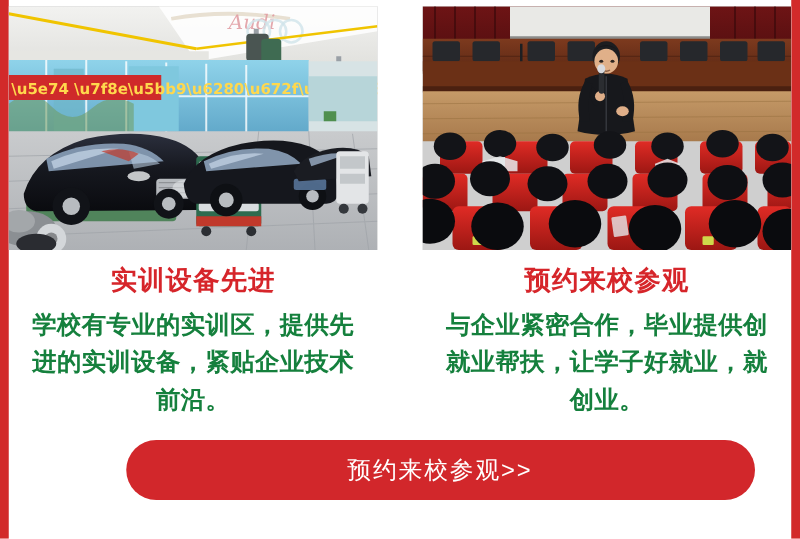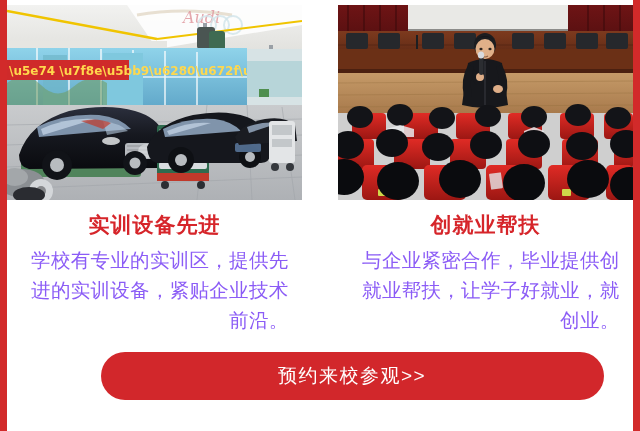--- a/index.html
+++ b/index.html
@@ -76,23 +76,24 @@
     letter-spacing: 1px;
     line-height: 1;
     text-align: right;
   }
 
   .card-body {
     margin-top: 10px;
     width: 268px;
     font-size: 19.5px;
     line-height: 30px;
-    color: #8b5cf6;
-    text-align: right;
+    color: #15803d;
+    text-align: center;
     letter-spacing: 0.3px;
+    font-weight: bold;
   }
 
   
   .cta-wrap {
     position: absolute;
     left: 0;
     top: 352px;
     width: 626px;
     display: flex;
     justify-content: center;
@@ -406,21 +407,21 @@
               <ellipse cx="60" cy="176" rx="21" ry="19"></ellipse>
               <ellipse cx="122" cy="174" rx="21" ry="19"></ellipse>
               <ellipse cx="186" cy="178" rx="21" ry="19"></ellipse>
               <ellipse cx="250" cy="174" rx="21" ry="19"></ellipse>
               <ellipse cx="292" cy="180" rx="20" ry="18"></ellipse>
             </g>
 
             <rect x="152" y="168" width="12" height="16" rx="1" fill="#e4e6e8" opacity="0.8" transform="rotate(-8 158 176)"></rect>
           </svg>
         </div>
-        <div class="card-title">创就业帮扶</div>
+        <div class="card-title">预约来校参观</div>
         <div class="card-body">与企业紧密合作，毕业提供创就业帮扶，让学子好就业，就创业。</div>
       </div>
 
     </div>
 
     <div class="cta-wrap">
       <button class="cta">预约来校参观&gt;&gt;</button>
     </div>
 
   </div>

